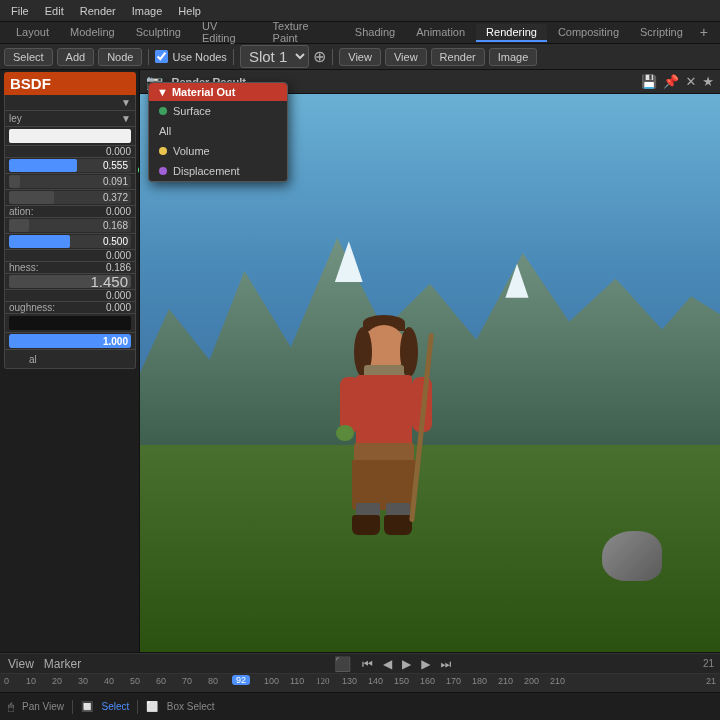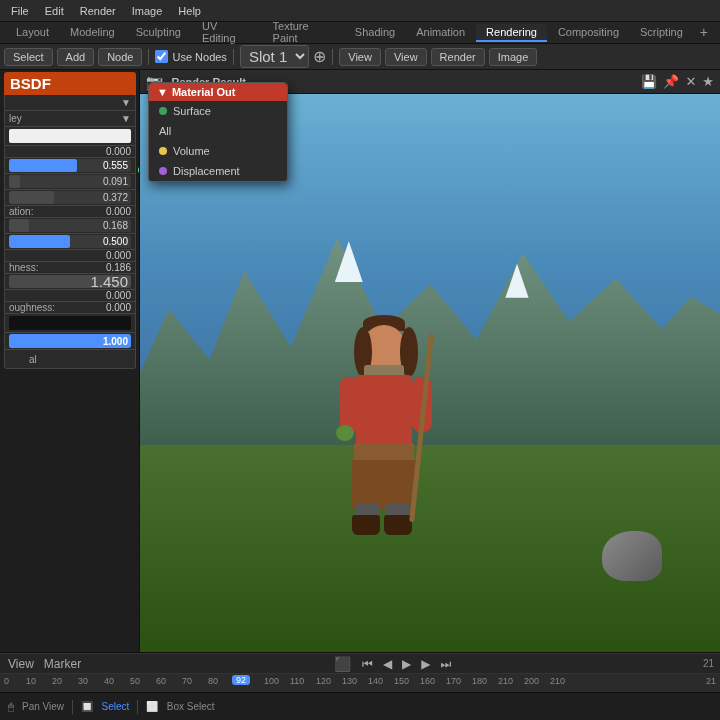--- a/index.html
+++ b/index.html
@@ -557,21 +557,21 @@
     <span class="ruler-mark" style="left:78px;">30</span>
     <span class="ruler-mark" style="left:104px;">40</span>
     <span class="ruler-mark" style="left:130px;">50</span>
     <span class="ruler-mark" style="left:156px;">60</span>
     <span class="ruler-mark" style="left:182px;">70</span>
     <span class="ruler-mark" style="left:208px;">80</span>
 
     <span class="ruler-current" style="left:232px;">92</span>
     <span class="ruler-mark" style="left:264px;">100</span>
     <span class="ruler-mark" style="left:290px;">110</span>
-    <span class="ruler-mark" style="left:316px;">120</span>
+    <span class="ruler-mark" style="left:316px;font-family:Liberation Serif, serif;">120</span>
     <span class="ruler-mark" style="left:342px;">130</span>
     <span class="ruler-mark" style="left:368px;">140</span>
     <span class="ruler-mark" style="left:394px;">150</span>
     <span class="ruler-mark" style="left:420px;">160</span>
     <span class="ruler-mark" style="left:446px;">170</span>
     <span class="ruler-mark" style="left:472px;">180</span>
     <span class="ruler-mark" style="left:498px;">210</span>
     <span class="ruler-mark" style="left:524px;">200</span>
     <span class="ruler-mark" style="left:550px;">210</span>
     <span class="ruler-mark" style="right:4px;">21</span>

